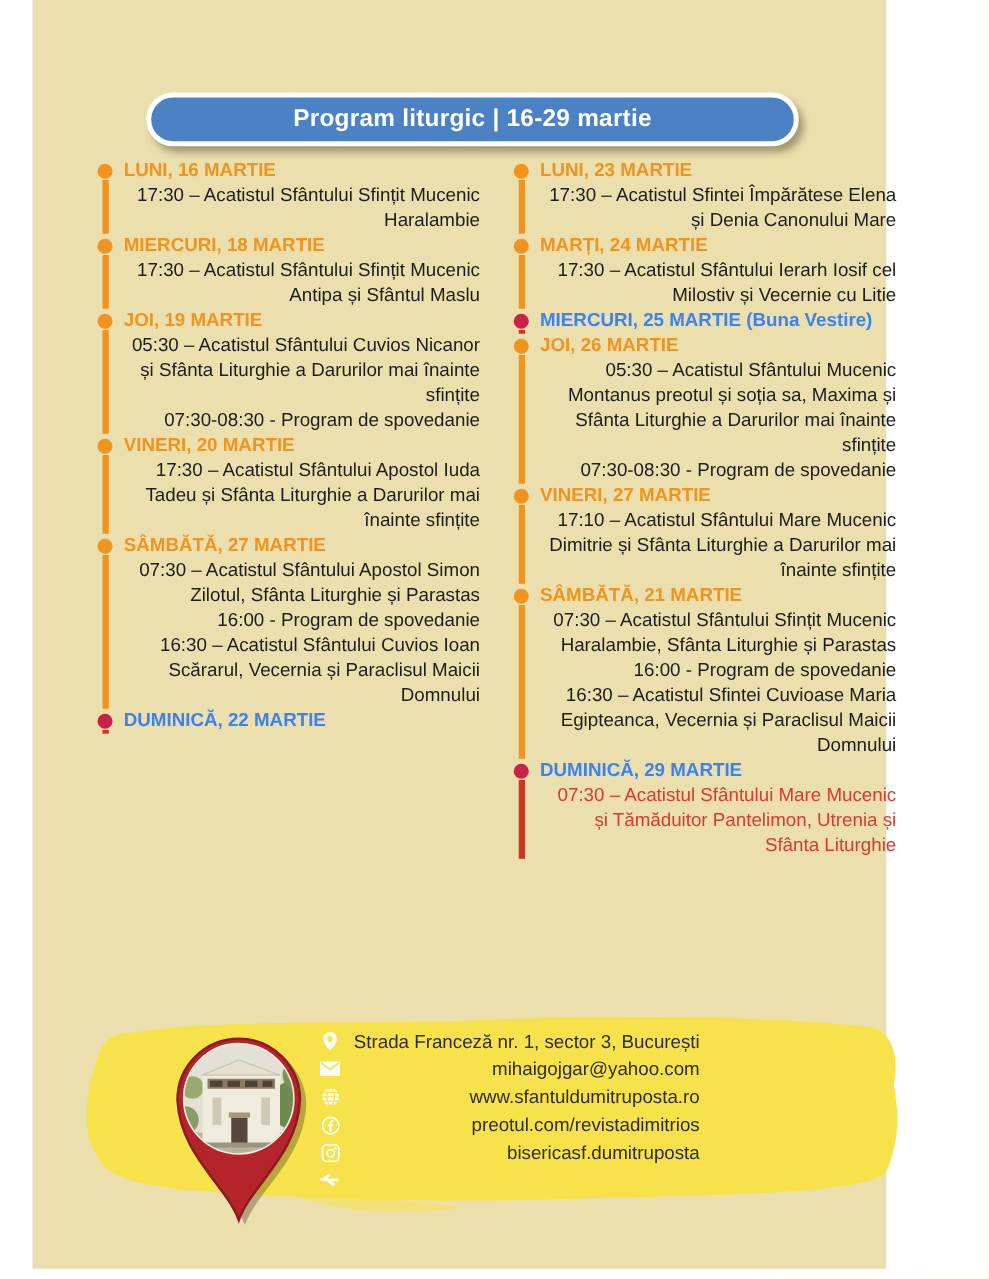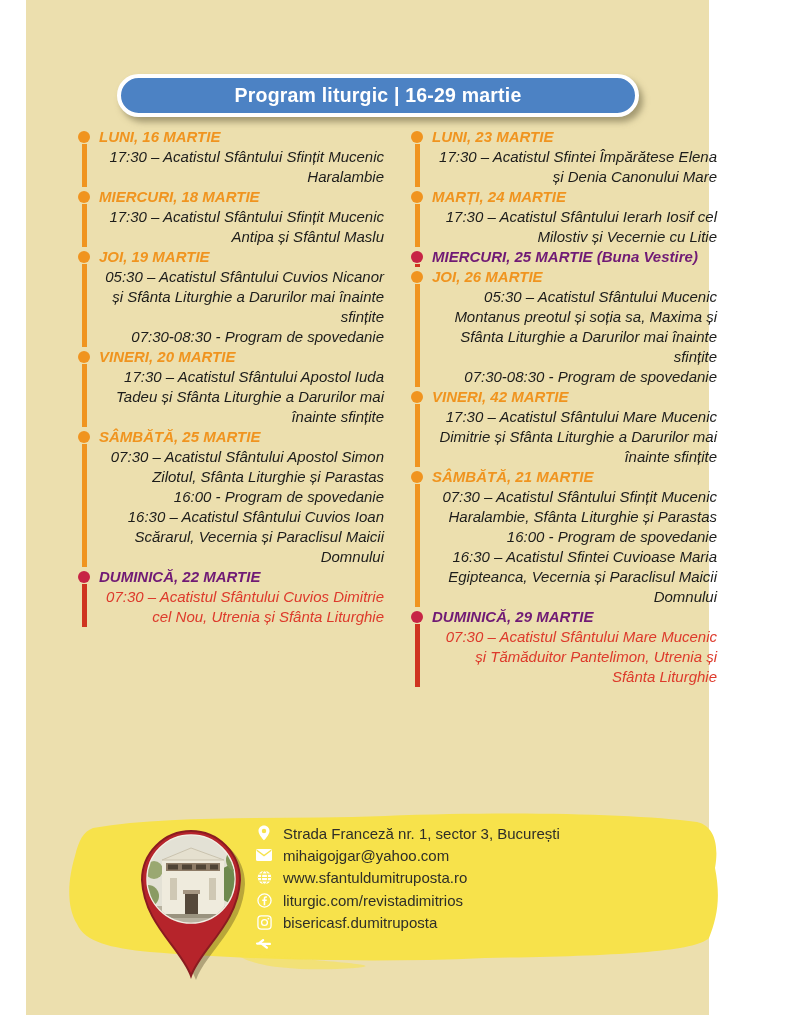--- a/index.html
+++ b/index.html
@@ -8,38 +8,38 @@
   .paper{position:absolute;left:26px;right:30px;top:0;bottom:8px;background:#ecdfae;}
 
   
   .pill{position:absolute;left:117px;top:74px;width:514px;height:35px;
         background:#4c82c4;border:4px solid #ffffff;border-radius:24px;
         box-shadow:4px 5px 6px rgba(104,96,64,.55);
         display:flex;align-items:center;justify-content:center;}
   .pill-text{color:#ffffff;font-weight:bold;font-size:19.5px;letter-spacing:.2px;}
 
   
-  .columns{position:absolute;left:78px;top:127px;right:18px;display:flex;gap:23px;font-style:italic;}
+  .columns{position:absolute;left:78px;top:127px;right:18px;display:flex;gap:23px;}
   .col{flex:1 1 0;display:flex;flex-direction:column;min-width:0;}
   .day{display:flex;gap:9px;}
   .marker{width:12px;flex:0 0 12px;display:flex;flex-direction:column;align-items:center;}
   .dot{width:12px;height:12px;border-radius:50%;background:#f0941f;margin-top:4px;flex:0 0 auto;}
   .tline{width:5px;flex:1 1 auto;background:#f0941f;margin-top:1px;}
   .texts{flex:1 1 auto;min-width:0;padding-right:4px;}
   .day-title{font-weight:bold;font-size:15px;line-height:20px;color:#f0941f;}
   .event{font-size:15px;line-height:20px;color:#1d1d1b;text-align:right;}
   .day.special .dot{background:#c72445;}
   .day.special .tline{background:#cf3420;}
-  .day.special .day-title{color:#701a75;}
+  .day.special .day-title{color:#3b82f6;}
   .day.special .event{color:#dd3a2b;}
 
   
   .band-svg{position:absolute;left:55px;top:806px;}
   .contacts{position:absolute;left:256px;top:822px;display:flex;flex-direction:column;}
-  .contact-row{display:flex;align-items:center;gap:11px;height:22.3px;}
+  .contact-row{display:flex;align-items:center;gap:11px;height:22.3px;justify-content:space-between;}
   .cicon{width:16px;height:16px;flex:0 0 16px;display:flex;align-items:center;justify-content:center;}
   .ctext{font-size:15px;color:#2e2e28;white-space:nowrap;}
   .pin-badge{position:absolute;left:132px;top:822px;}
 </style>
 </head>
 <body>
 
 <div class="page">
   <div class="paper"></div>
 
@@ -102,39 +102,36 @@
             </div>
     </div>
   </div>
 
   <div class="day">
     <div class="marker">
       <span class="dot"></span>
       <span class="tline"></span>
     </div>
     <div class="texts">
-      <div class="day-title">SÂMBĂTĂ, 25 MARTIE</div>
+      <div class="day-title">SÂMBĂTĂ, 27 MARTIE</div>
       <div class="events">
               <div class="event">07:30 – Acatistul Sfântului Apostol Simon Zilotul, Sfânta Liturghie și Parastas</div>
               <div class="event">16:00 - Program de spovedanie</div>
               <div class="event">16:30 – Acatistul Sfântului Cuvios Ioan Scărarul, Vecernia și Paraclisul Maicii Domnului</div>
             </div>
     </div>
   </div>
 
   <div class="day special">
     <div class="marker">
       <span class="dot"></span>
       <span class="tline"></span>
     </div>
     <div class="texts">
       <div class="day-title">DUMINICĂ, 22 MARTIE</div>
-      <div class="events">
-              <div class="event">07:30 – Acatistul Sfântului Cuvios Dimitrie cel Nou, Utrenia și Sfânta Liturghie</div>
-            </div>
     </div>
   </div>
 </div>
     <div class="col">
   <div class="day">
     <div class="marker">
       <span class="dot"></span>
       <span class="tline"></span>
     </div>
     <div class="texts">
@@ -181,23 +178,23 @@
             </div>
     </div>
   </div>
 
   <div class="day">
     <div class="marker">
       <span class="dot"></span>
       <span class="tline"></span>
     </div>
     <div class="texts">
-      <div class="day-title">VINERI, 42 MARTIE</div>
-      <div class="events">
-              <div class="event">17:30 – Acatistul Sfântului Mare Mucenic Dimitrie și Sfânta Liturghie a Darurilor mai înainte sfințite</div>
+      <div class="day-title">VINERI, 27 MARTIE</div>
+      <div class="events">
+              <div class="event">17:10 – Acatistul Sfântului Mare Mucenic Dimitrie și Sfânta Liturghie a Darurilor mai înainte sfințite</div>
             </div>
     </div>
   </div>
 
   <div class="day">
     <div class="marker">
       <span class="dot"></span>
       <span class="tline"></span>
     </div>
     <div class="texts">
@@ -263,21 +260,21 @@
       </span>
       <span class="ctext">www.sfantuldumitruposta.ro</span>
     </div>
     <div class="contact-row">
       <span class="cicon">
         <svg width="15" height="15" viewBox="0 0 16 16">
             <circle cx="8" cy="8" r="7" fill="none" stroke="#ffffff" stroke-width="1.4"></circle>
             <path fill="#ffffff" d="M8.8 13V8.6h1.5l.2-1.7H8.8V5.8c0-.5.2-.8.9-.8h.9V3.5c-.2 0-.7-.1-1.3-.1-1.3 0-2.2.8-2.2 2.2v1.3H5.6v1.7h1.5V13h1.7z"></path>
           </svg>
       </span>
-      <span class="ctext">liturgic.com/revistadimitrios</span>
+      <span class="ctext">preotul.com/revistadimitrios</span>
     </div>
     <div class="contact-row">
       <span class="cicon">
         <svg width="15" height="15" viewBox="0 0 16 16">
             <rect x="1" y="1" width="14" height="14" rx="3.6" fill="none" stroke="#ffffff" stroke-width="1.4"></rect>
             <circle cx="8" cy="8" r="3.1" fill="none" stroke="#ffffff" stroke-width="1.4"></circle>
             <circle cx="12.1" cy="3.9" r="1" fill="#ffffff"></circle>
           </svg>
       </span>
       <span class="ctext">bisericasf.dumitruposta</span>

